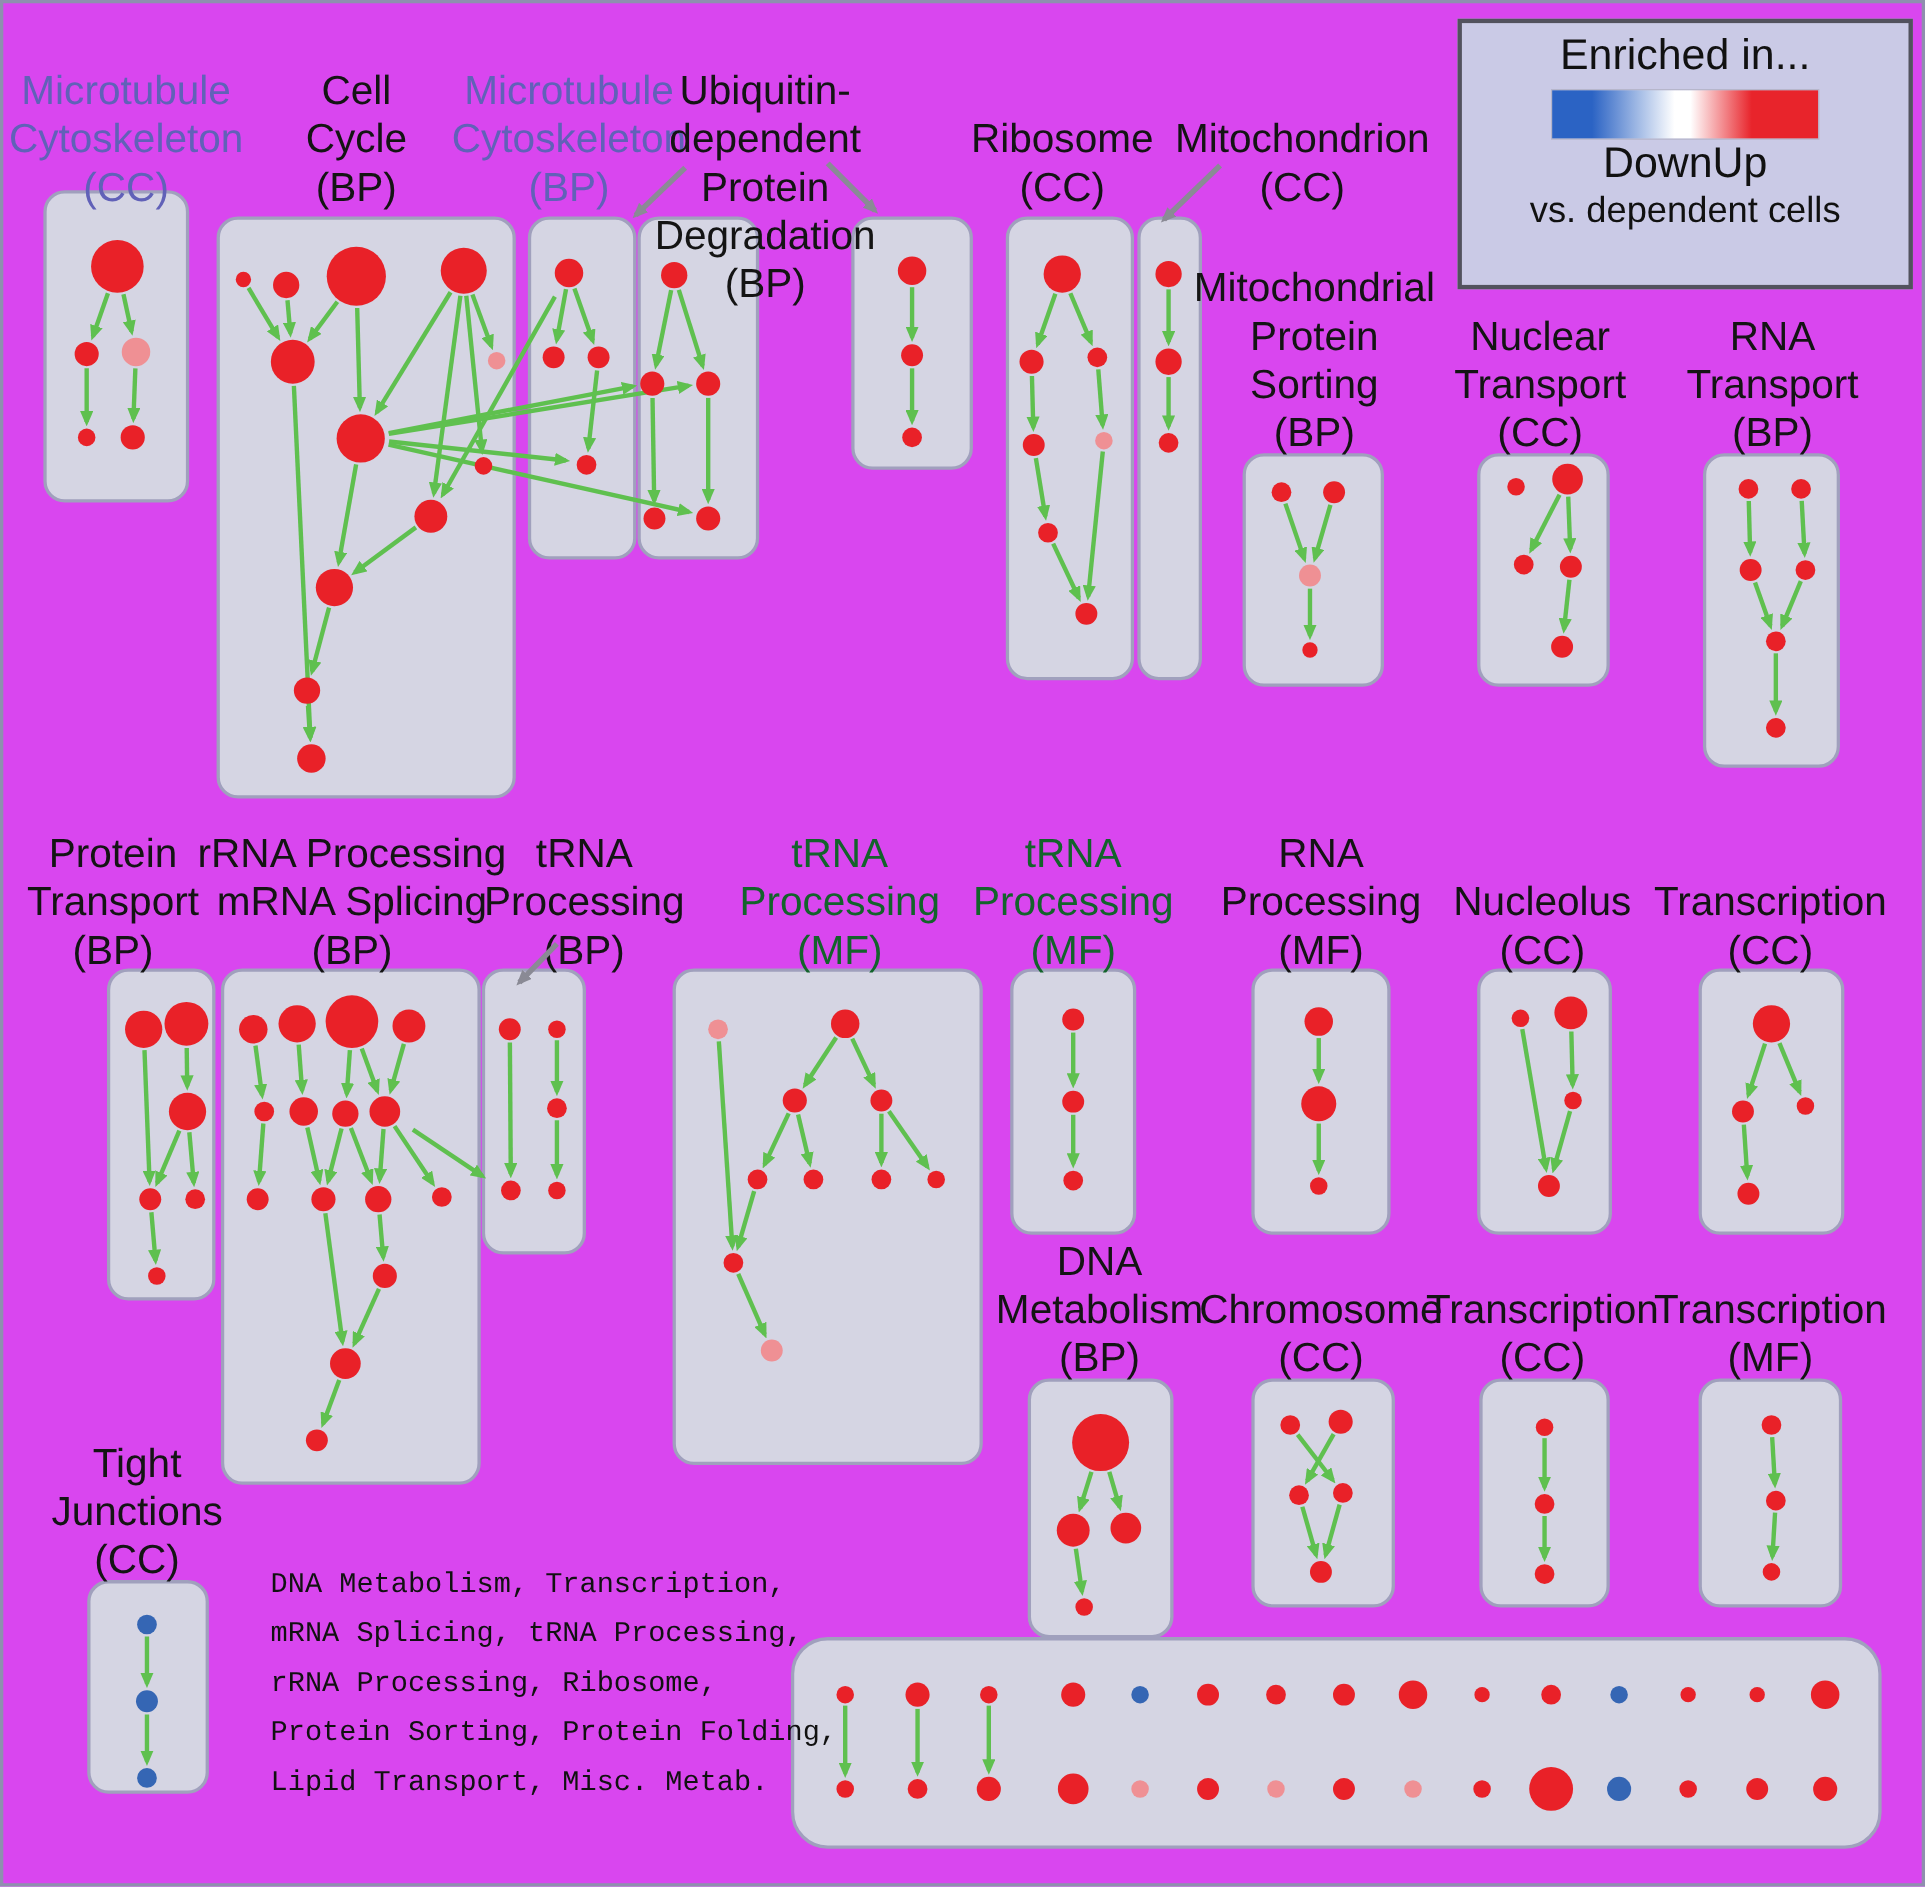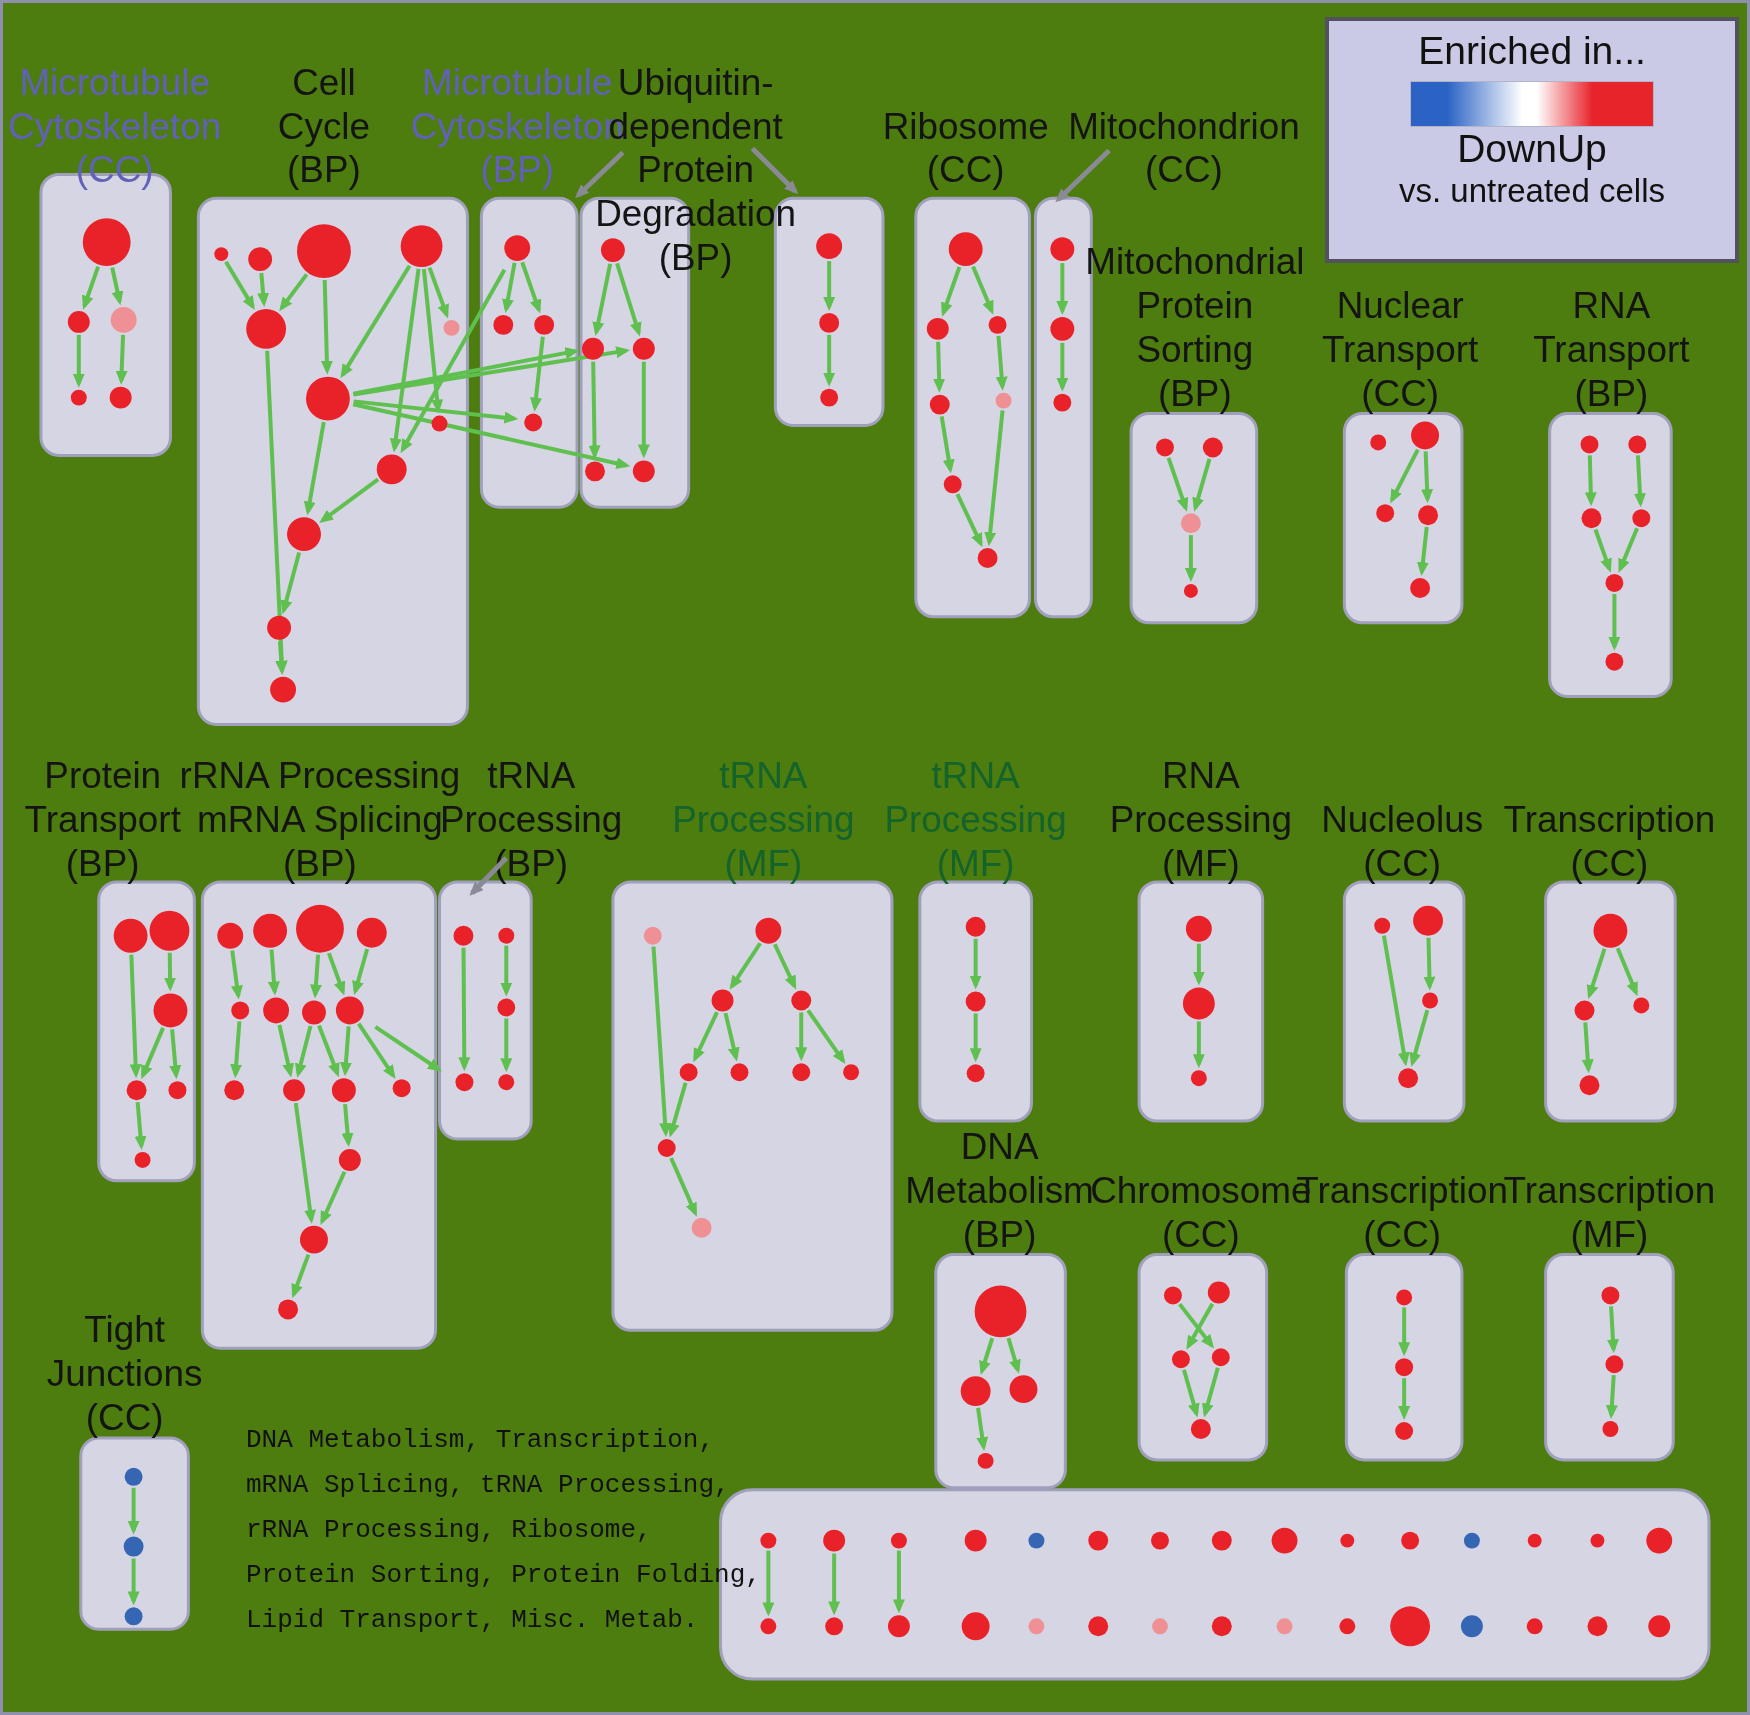--- a/index.html
+++ b/index.html
@@ -40,21 +40,21 @@
     position:absolute; left:243px; top:1415px;
     font-size:26px; line-height:45px;
     color:#111;
     white-space:nowrap;
     font-family:Liberation Mono, monospace;
   }
 </style>
 </head>
 <body>
 
-<div class="figure-wrap" style="background: #4d7c0f;">
+<div class="figure-wrap" style="background: #d946ef;">
   <svg id="figure-svg" xmlns="http://www.w3.org/2000/svg" viewBox="0 0 1750 1715">
       <defs>
         <marker id="ah-green" viewBox="0 0 14 12" markerWidth="14" markerHeight="12" refX="10" refY="6" orient="auto" markerUnits="userSpaceOnUse">
           <path d="M0,0 L14,6 L0,12 Z" fill="#5fc04f"></path>
         </marker>
         <marker id="ah-gray" viewBox="0 0 14 12" markerWidth="14" markerHeight="12" refX="10" refY="6" orient="auto" markerUnits="userSpaceOnUse">
           <path d="M0,0 L14,6 L0,12 Z" fill="#8a8a95"></path>
         </marker>
       </defs>
       <g>
@@ -381,21 +381,21 @@
       </g>
     </svg>
 
   <div class="legend">
     <div class="legend-title">Enriched in...</div>
     <div class="legend-gradient" style="background: linear-gradient(to right, rgb(43, 99, 196) 0%, rgb(43, 99, 196) 15%, rgb(255, 255, 255) 46%, rgb(255, 255, 255) 52%, rgb(232, 36, 43) 75%, rgb(232, 36, 43) 100%);"></div>
     <div class="legend-scale">
       <span>Down</span>
       <span>Up</span>
     </div>
-    <div class="legend-sub">vs. untreated cells</div>
+    <div class="legend-sub">vs. dependent cells</div>
   </div>
 
   <div class="misc-text">
     <div>DNA Metabolism, Transcription,</div>
     <div>mRNA Splicing, tRNA Processing,</div>
     <div>rRNA Processing, Ribosome,</div>
     <div>Protein Sorting, Protein Folding,</div>
     <div>Lipid Transport, Misc. Metab.</div>
   </div>
 </div>

